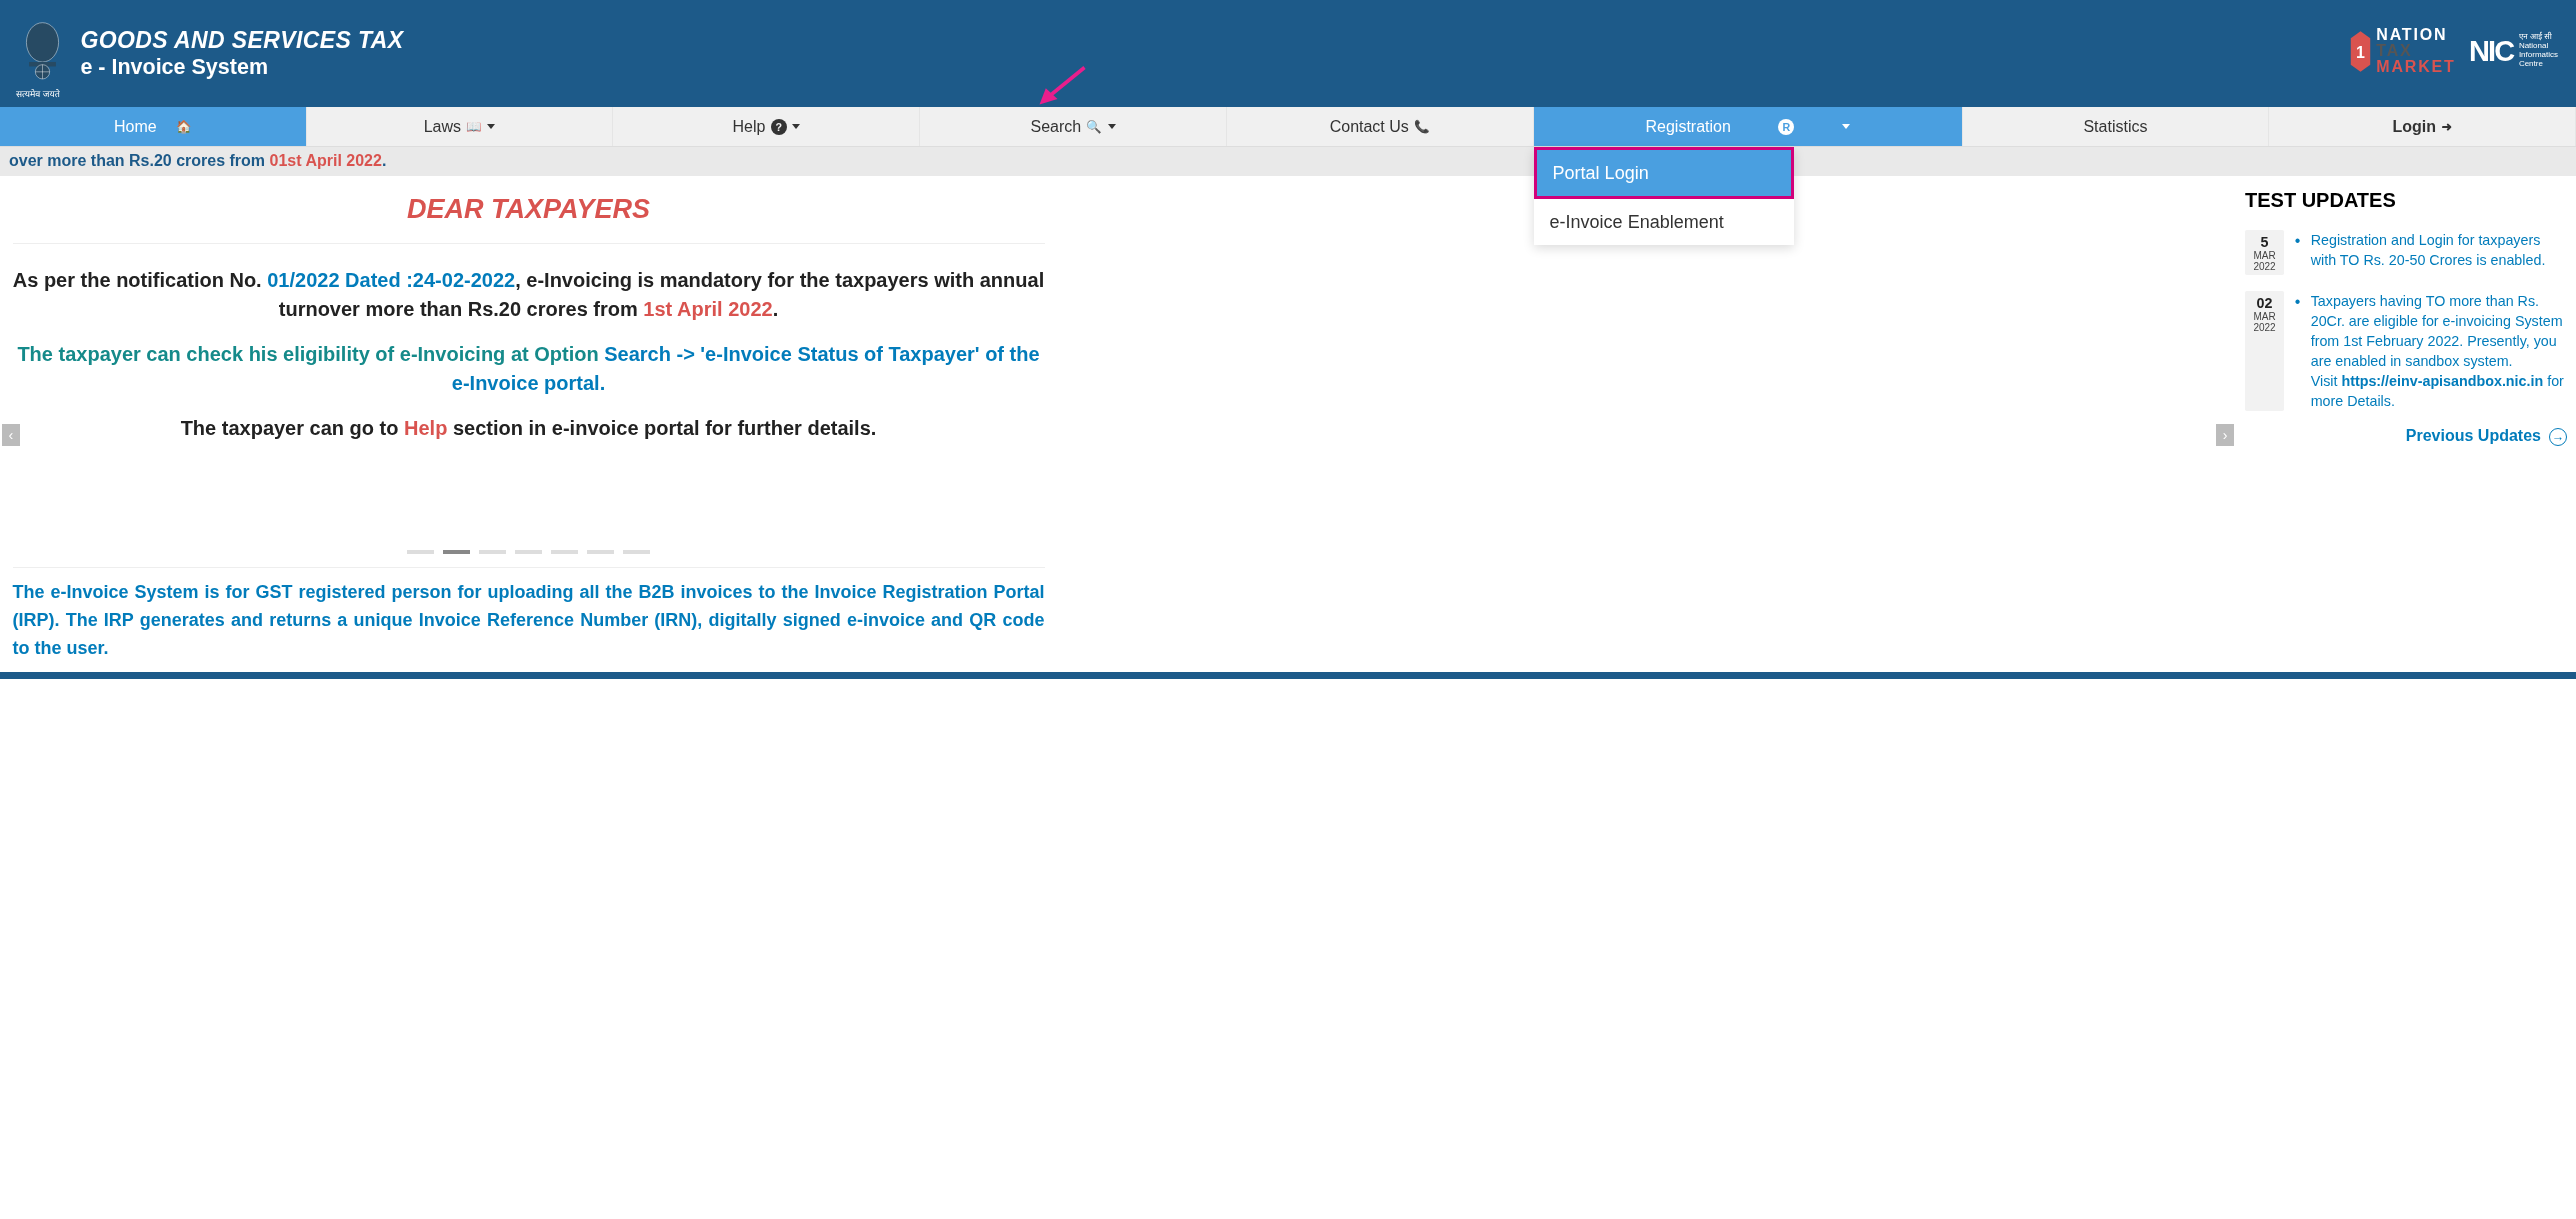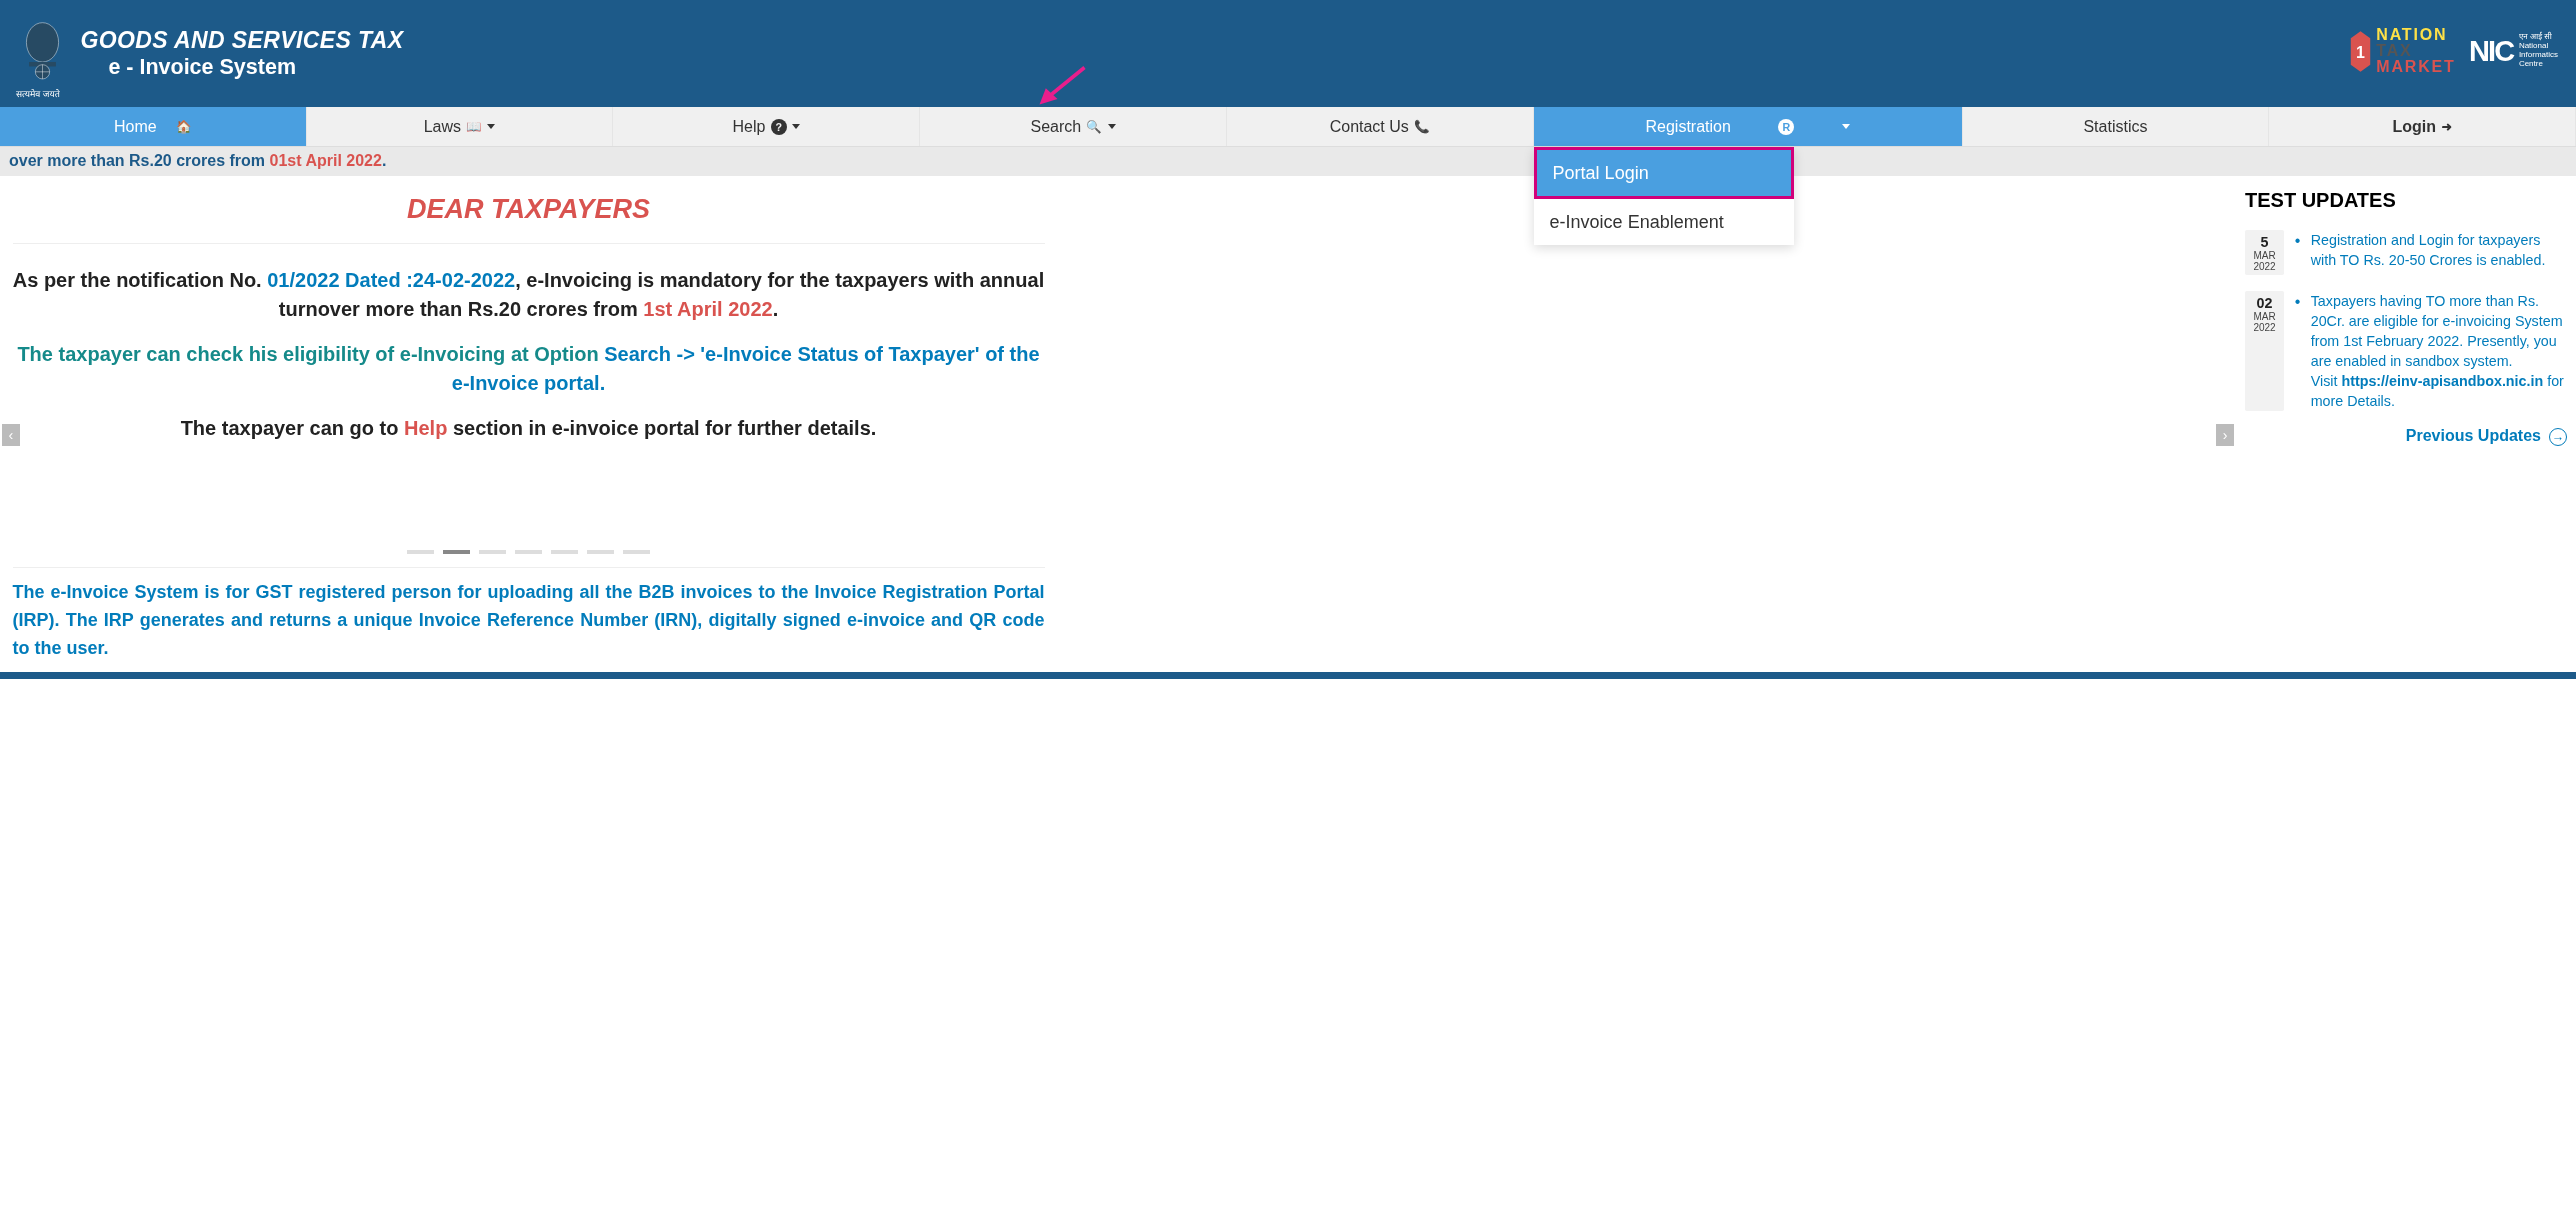--- a/index.html
+++ b/index.html
@@ -1,23 +1,23 @@
 <!DOCTYPE html>
 <html style="font-size:14.3px"><head>
   <meta charset="utf-8">
   <style>
     * { margin: 0; padding: 0; box-sizing: border-box; }
     body { font-family: Arial, Helvetica, sans-serif; background: #fff; }
     .header { background: #1d5a89; color: #fff; display: flex; align-items: center; padding: 9px 18px; height: 107px; position: relative; }
     .emblem { width: 49px; height: 72px; margin-right: 13.4px; display:flex; align-items:center; justify-content:center; }
     .header-titles h1 { font-size: 23px; font-weight: bold; font-style: italic; letter-spacing: 0.4px; }
-    .header-titles h2 { font-size: 21.5px; font-weight: bold; margin-top: 1.8px; margin-left: 28px; }
+    .header-titles h2 { font-size: 21.5px; font-weight: bold; margin-top: 1.8px; }
     .header-logos { position: absolute; right: 18px; top: 27px; display: flex; align-items: center; gap: 13.4px; }
     .logo-ntm { font-weight: bold; line-height: 1; }
-    .logo-ntm .l1 { color: #fde047; font-size: 16px; letter-spacing: 1.8px; display:block; }
+    .logo-ntm .l1 { color: #ffffff; font-size: 16px; letter-spacing: 1.8px; display:block; }
     .logo-ntm .l2 { color: #555; font-size: 16px; letter-spacing: 1.8px; display:block; }
     .logo-ntm .l3 { color: #d9534f; font-size: 16px; letter-spacing: 1.8px; display:block; }
     .logo-nic { color: #fff; font-weight: bold; font-size: 29px; display:flex; align-items:center; }
     .logo-nic-text { font-size: 8px; line-height:1.1; margin-left:5.4px; font-weight:normal; }
     .satyameva { font-size: 9px; text-align:center; color:#fff; position:absolute; bottom:7.2px; left:16px; }
 
     .navbar { display: flex; background: #f0f0f0; border-bottom: 0.9px solid #ddd; height: 40px; position: relative; }
     .nav-item { flex: 1; display: flex; align-items: center; justify-content: center; font-size: 16px; color: #333; cursor: pointer; border-right: 0.9px solid #e5e5e5; position: relative; }
     .nav-item.active { background: #4a9fe0; color: #fff; gap: 14px; }
     .nav-item.highlight { background:#4a9fe0; color:#fff; }

